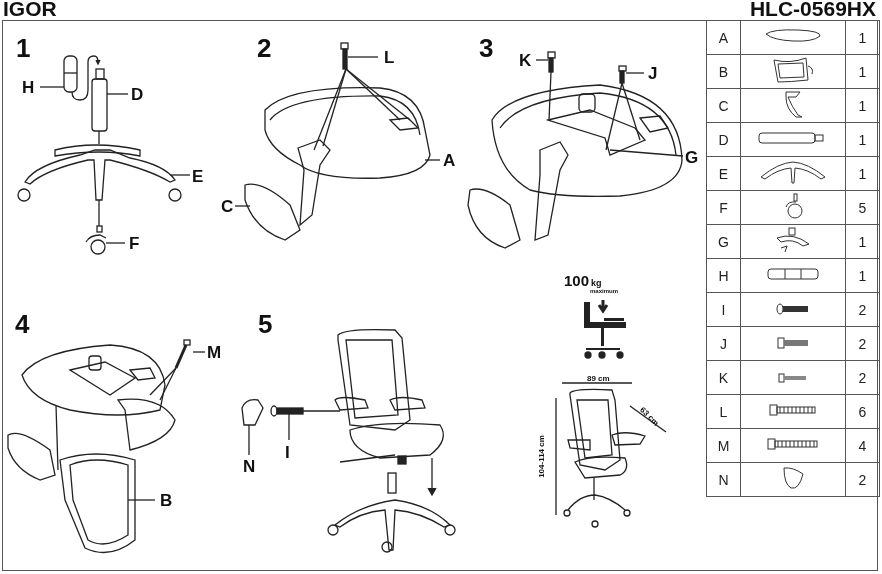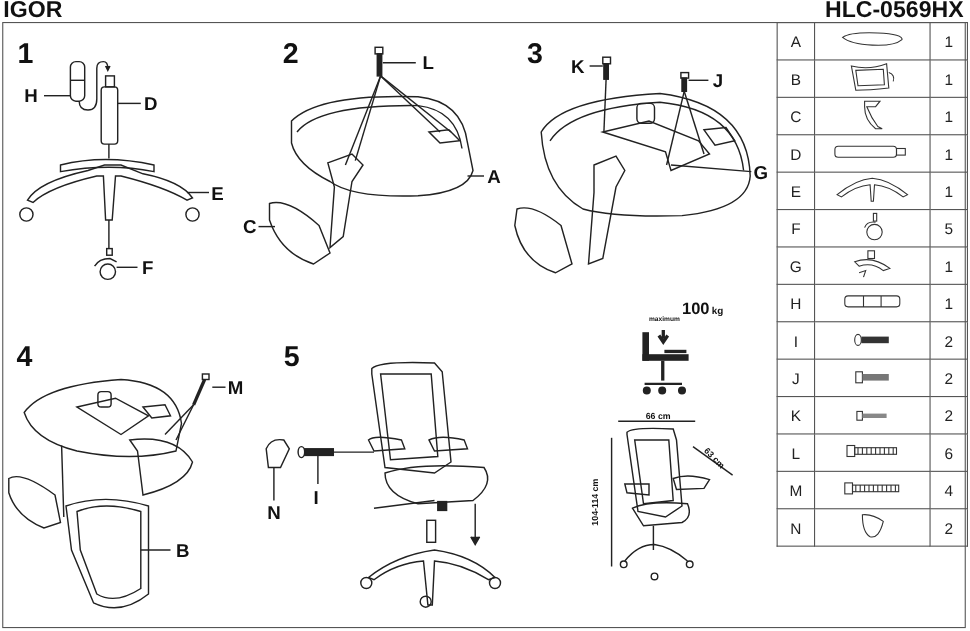--- a/index.html
+++ b/index.html
@@ -173,23 +173,23 @@
 <div class="lbl" style="left:519px;top:51px;">K</div>
 <div class="lbl" style="left:648px;top:64px;">J</div>
 <div class="lbl" style="left:685px;top:148px;">G</div>
 
 <div class="lbl" style="left:207px;top:343px;">M</div>
 <div class="lbl" style="left:160px;top:491px;">B</div>
 
 <div class="lbl" style="left:243px;top:457px;">N</div>
 <div class="lbl" style="left:285px;top:443px;">I</div>
 
-<div class="cap" style="left:620px;top:272px;font-size:15px;"><span>100</span><span style="font-size:9px;margin-left:2px;">kg</span></div>
+<div class="cap" style="left:564px;top:272px;font-size:15px;"><span>100</span><span style="font-size:9px;margin-left:2px;">kg</span></div>
 <div class="cap" style="left:590px;top:288px;font-size:6px;">maximum</div>
-<div class="cap" style="left:587px;top:374px;font-size:8px;">66 cm</div>
+<div class="cap" style="left:587px;top:374px;font-size:8px;">89 cm</div>
 <div class="cap" style="left:638px;top:412px;font-size:8px;transform:rotate(45deg);">63 cm</div>
 <div class="cap" style="left:520px;top:452px;font-size:8px;transform:rotate(-90deg);">104-114 cm</div>
 
 <table class="parts">
   <tbody>
     <tr>
         <td class="c1">A</td>
         <td class="c2"><svg class="icon" width="60" height="16" viewBox="0 0 60 16">
             <path d="M3 6 Q10 1 35 2 Q58 3 57 8 Q50 14 30 13 Q10 12 3 6 Z" fill="none" stroke="#333"></path>
           </svg></td>

